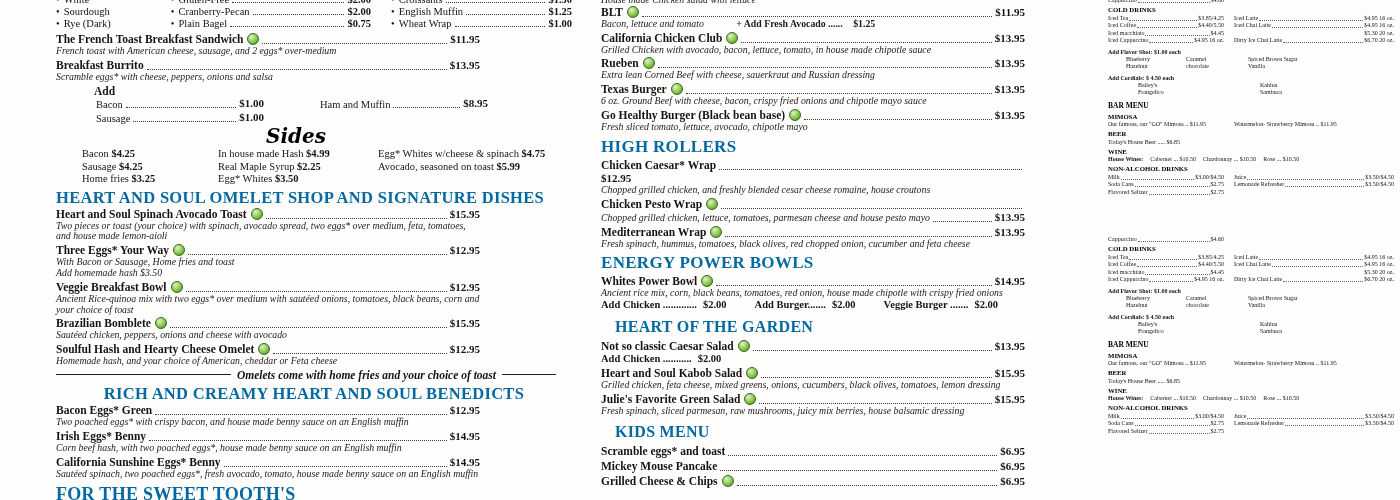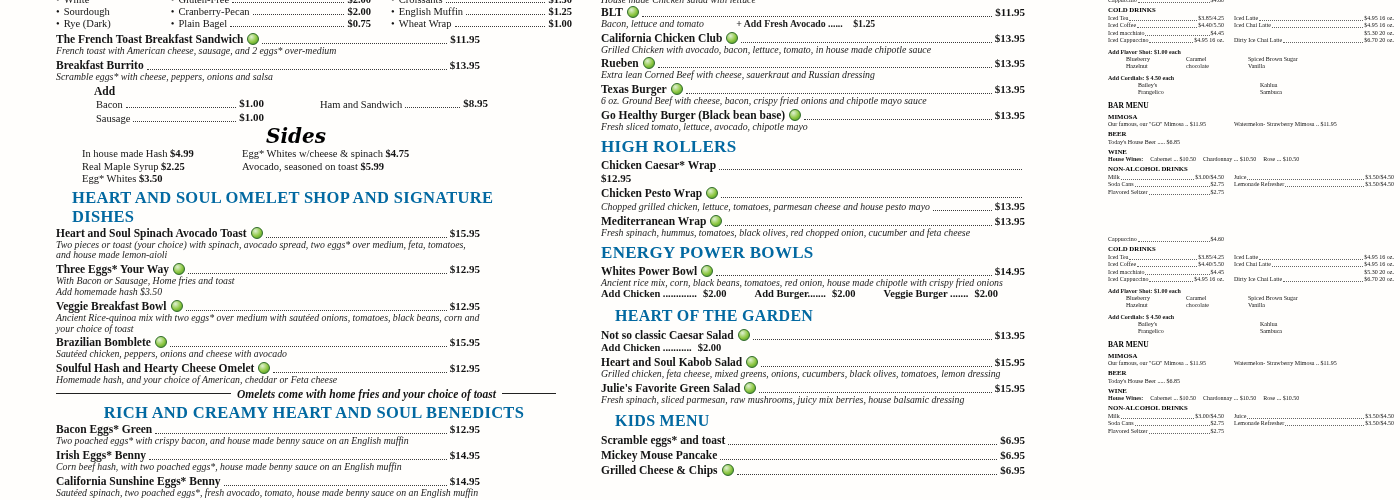--- a/index.html
+++ b/index.html
@@ -15,21 +15,21 @@
   .mi{margin-bottom:2px;width:424px;}
   .nm{font-weight:bold;font-size:11.5px;line-height:13px;white-space:nowrap;}
   .dots{flex:1;border-bottom:1.4px dotted #3a3a3a;margin:0 3px 2px;min-width:6px;}
   .price{font-weight:bold;font-size:11px;line-height:13px;white-space:nowrap;font-style:normal;}
   .desc{font-style:italic;font-size:9.8px;line-height:10.8px;color:#1b1b1b;}
   .gf{width:10px;height:10px;border-radius:50%;flex:0 0 auto;margin:0 0 1px 4px;
       background:radial-gradient(circle at 35% 30%,#dff0d2 0%,#8cc63f 55%,#37862e 100%);
       border:1px solid #2e6b27;display:inline-block;}
   .ownline{margin:0;}
   .h{font-weight:bold;letter-spacing:.3px;color:#0369a1;}
-  .h-sig{font-size:16.5px;line-height:19px;margin:2px 16px 1px;}
+  .h-sig{font-size:16.5px;line-height:19px;margin:2px 0 1px;}
   .h-rich{font-size:16.5px;line-height:19px;margin:3px 0 1px;text-align:center;}
   .h-sweet{font-size:18px;line-height:20px;margin-top:5px;}
   .h-c1{font-size:17px;line-height:20px;margin:4px 0 2px;}
   .h-c2{font-size:16px;line-height:22px;margin:4px 14px 2px;}
 
   
   .breads{font-size:10.5px;line-height:11px;margin-bottom:3px;}
   .brow{display:flex;}
   .bcell{display:flex;align-items:flex-end;margin-bottom:1px;}
   .bc1{width:118px;}.bc2{width:206px;padding-right:20px;}.bc3{width:186px;}
@@ -176,31 +176,36 @@
               <span class="price">$1.00</span>
             </div>
           <div class="addrow">
               <span>Sausage</span>
               <span class="dots"></span>
               <span class="price">$1.00</span>
             </div>
         </div>
         <div>
           <div class="addrow">
-              <span>Ham and Sandwich</span>
+              <span>Ham and Muffin</span>
               <span class="dots"></span>
               <span class="price">$8.95</span>
             </div>
         </div>
       </div>
     </div>
 
     <div>
       <div class="sides-title">Sides</div>
       <div class="sides-cols">
+        <div class="scol sc1">
+          <div class="sline"><span>Bacon</span> <span class="sprice">$4.25</span></div>
+          <div class="sline"><span>Sausage</span> <span class="sprice">$4.25</span></div>
+          <div class="sline"><span>Home fries</span> <span class="sprice">$3.25</span></div>
+        </div>
         <div class="scol sc2">
           <div class="sline"><span>In house made Hash</span> <span class="sprice">$4.99</span></div>
           <div class="sline"><span>Real Maple Syrup</span> <span class="sprice">$2.25</span></div>
           <div class="sline"><span>Egg* Whites</span> <span class="sprice">$3.50</span></div>
         </div>
         <div class="scol sc3">
           <div class="sline"><span>Egg* Whites w/cheese &amp; spinach</span> <span class="sprice">$4.75</span></div>
           <div class="sline"><span>Avocado, seasoned on toast</span> <span class="sprice">$5.99</span></div>
         </div>
       </div>
@@ -357,20 +362,21 @@
     </div>
 
     <div class="h h-c1">HIGH ROLLERS</div>
 
     <div class="mi">
       <div class="row">
         <span class="nm">Chicken Caesar* Wrap</span>
         <span class="dots"></span>
       </div>
       <div class="price ownline">$12.95</div>
+      <div class="desc">Chopped grilled chicken, and freshly blended cesar cheese romaine, house croutons</div>
     </div>
 
     <div class="mi">
       <div class="row">
         <span class="nm">Chicken Pesto Wrap</span>
         <span class="gf"></span>
         <span class="dots"></span>
       </div>
       <div class="desc row">
         <span>Chopped grilled chicken, lettuce, tomatoes, parmesan cheese and house pesto mayo</span>

